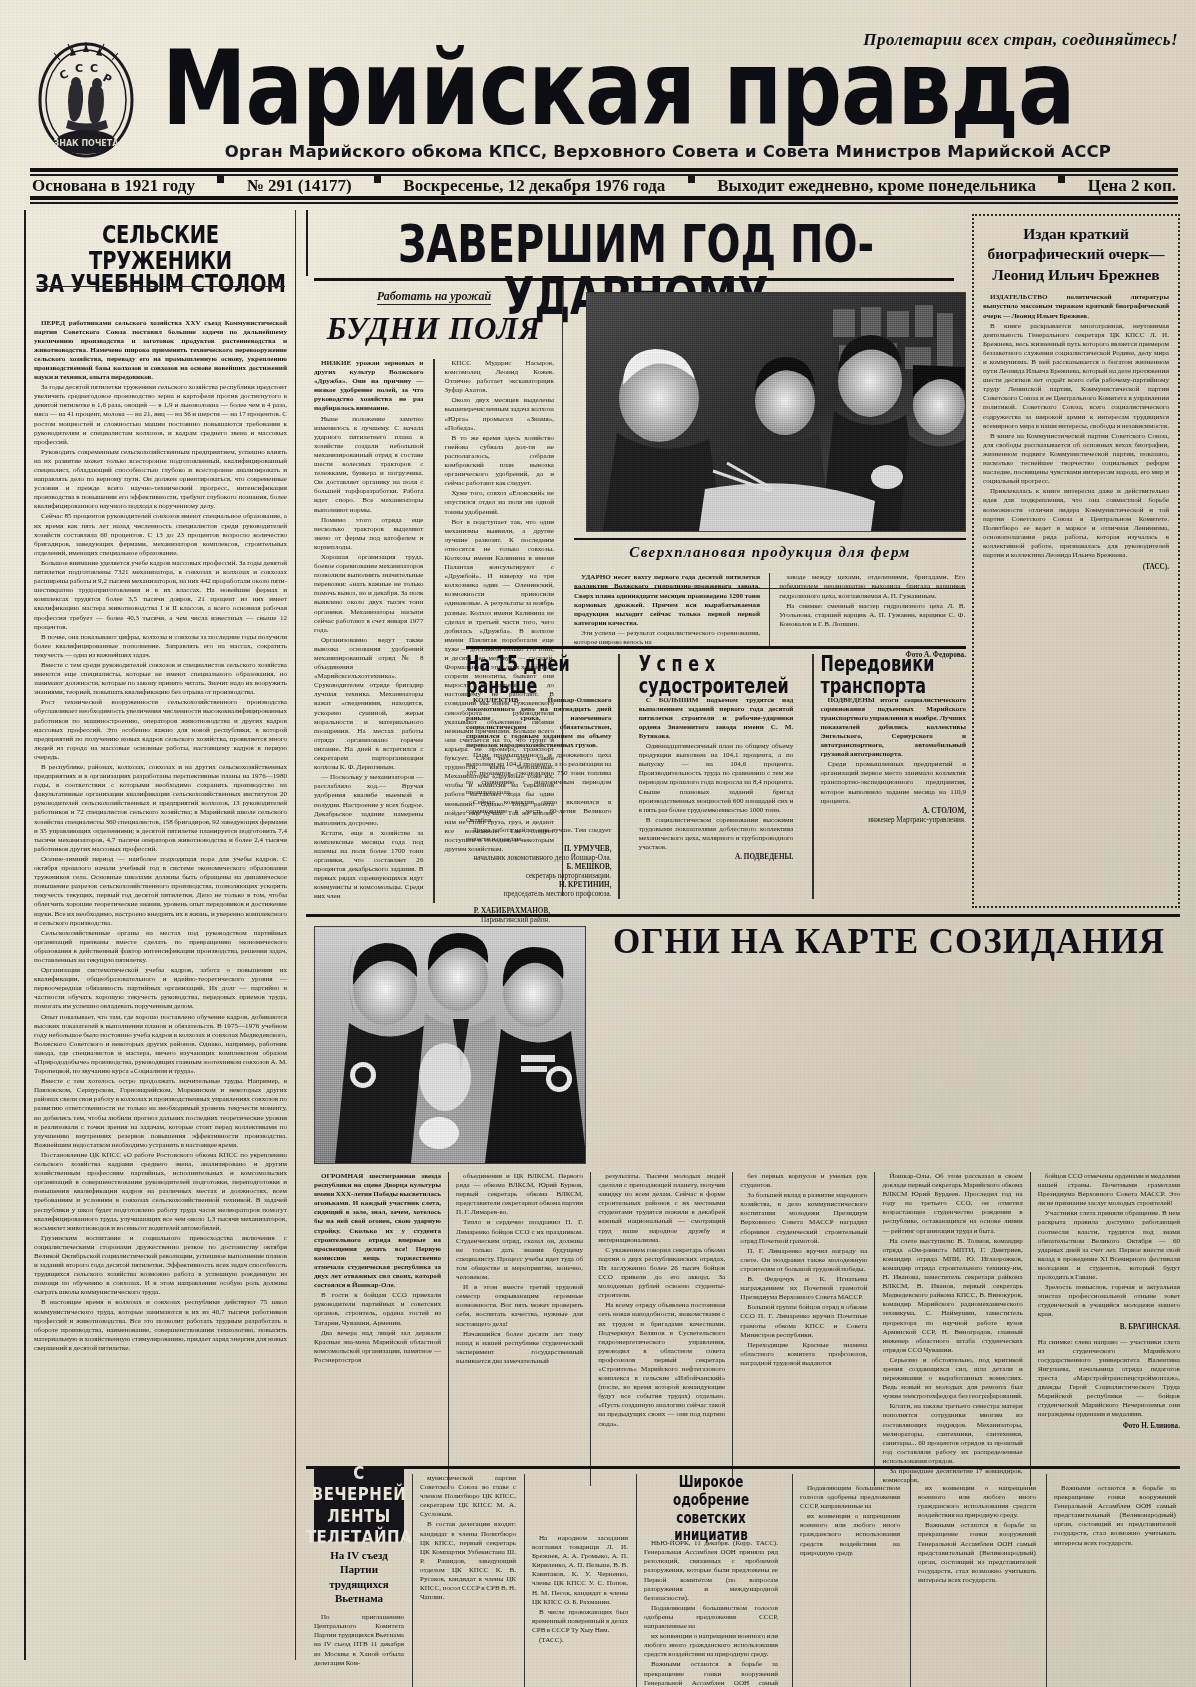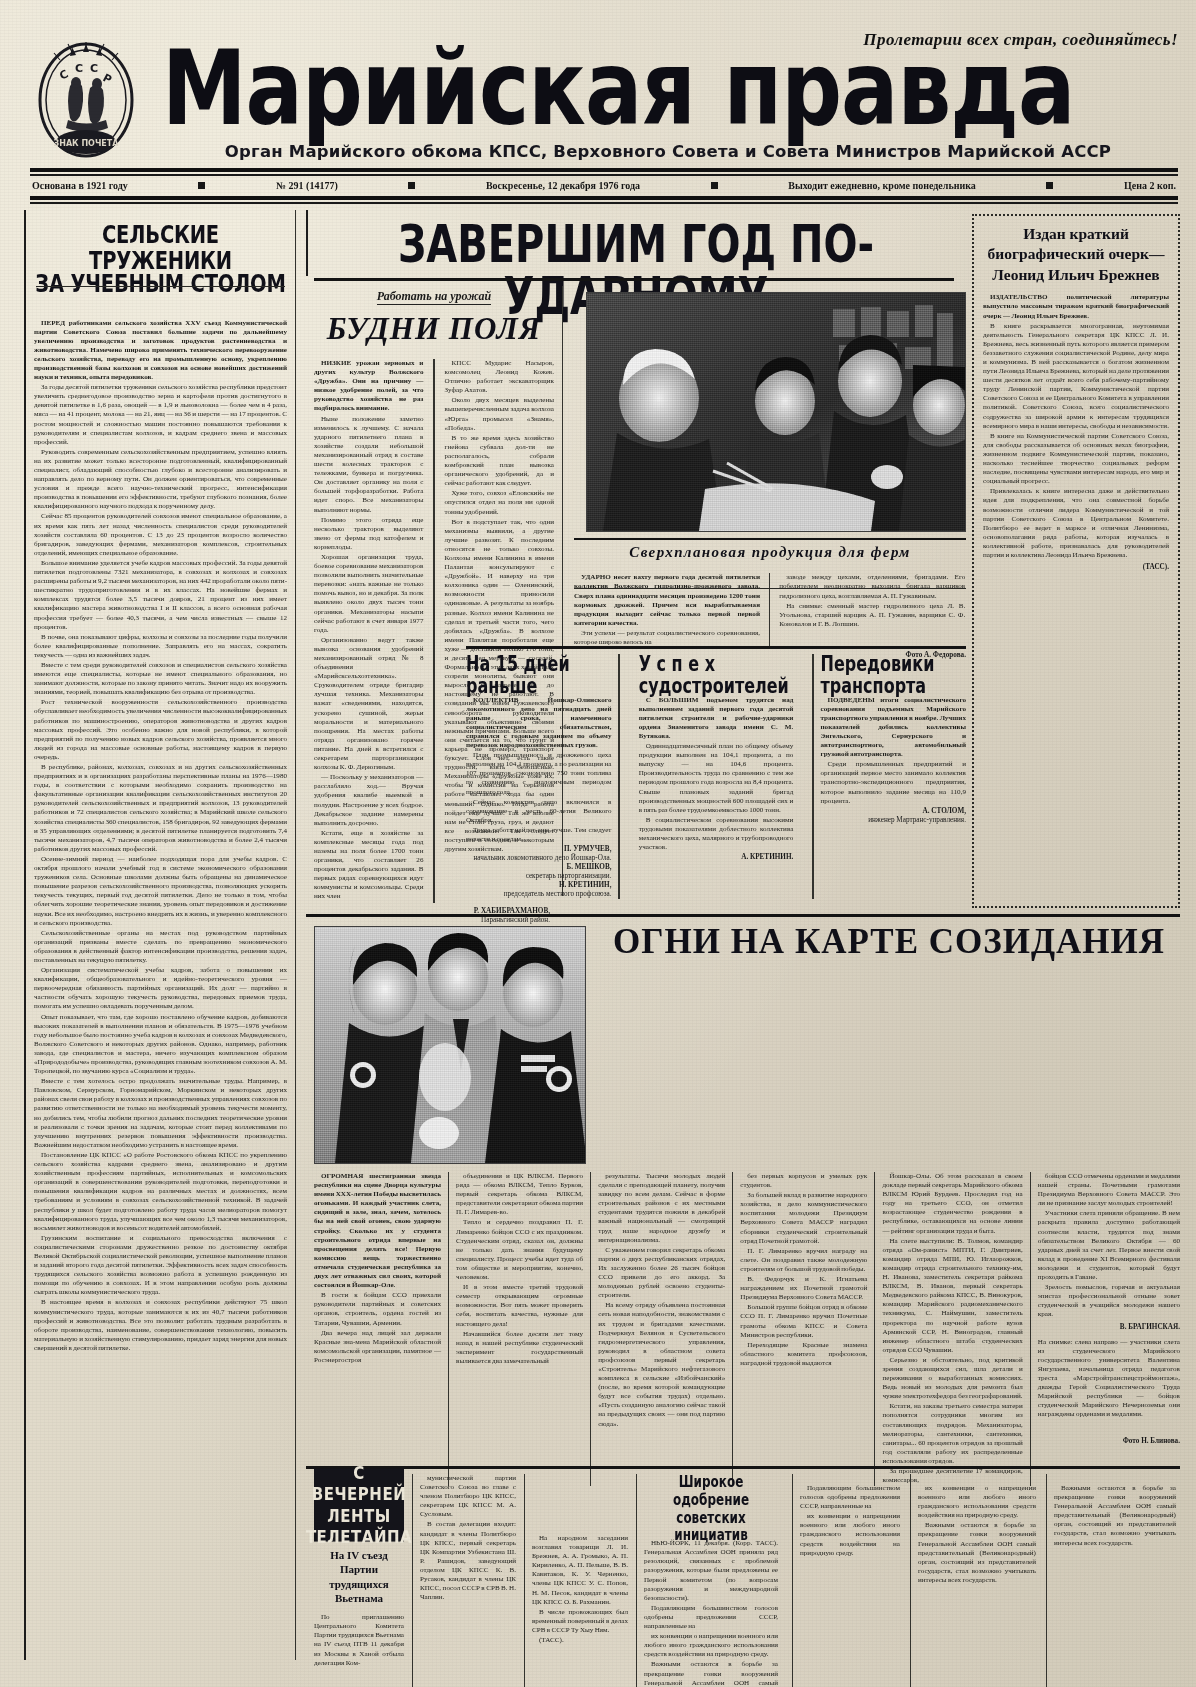--- a/index.html
+++ b/index.html
@@ -43,22 +43,22 @@
   .mast-sub{
     position:absolute;left:148px;top:128px;right:6px;
     font-family:"DejaVu Sans",sans-serif;font-weight:bold;font-size:16.5px;
     letter-spacing:.2px;color:#17171f;text-align:center;
   }
   .rule-thick{position:absolute;left:16px;right:2px;height:4px;background:#111;}
   .rule-thin{position:absolute;left:16px;right:2px;height:1.5px;background:#1a1a1a;}
 
   .infoline{
     position:absolute;left:18px;right:4px;top:162px;height:18px;
-    display:flex;align-items:center;justify-content:space-between;
-    font-family:"Liberation Serif",serif;font-weight:bold;font-size:10px;color:#141414;
+    display:flex;justify-content:space-between;
+    font-family:"Liberation Serif",serif;font-weight:bold;font-size:17px;color:#141414;
   }
   .infoline .sq{width:7px;height:7px;background:#161616;display:inline-block;}
 
   
   .col-rule{position:absolute;width:1.3px;background:#33332e;}
   .hr{position:absolute;height:1.4px;background:#2a2a26;}
   .hr2{position:absolute;height:3.2px;background:#141414;}
   .dotted-box{
     position:absolute;border:2px dotted #2a2a26;
   }
@@ -303,21 +303,21 @@
     </div>
     <div style="width:1.3px;background:#33332e;"></div>
     <div style="width:168px;padding:0 19px;">
       <div class="hl-block" style="font-size:16px;white-space:pre-line;line-height:1.05;">У с п е х
 судостроителей</div>
       <div class="body" id="br2" style="margin-top:8px;">
             <p class="lead">С БОЛЬШИМ подъемом трудятся над выполнением заданий первого года десятой пятилетки строители и рабочие-ударники ордена Знаменитого завода имени С. М. Бутякова.</p>
             <p>Одиннадцатимесячный план по общему объему продукции выполнен на 104,1 процента, а по выпуску — на 104,6 процента. Производительность труда по сравнению с тем же периодом прошлого года возросла на 8,4 процента. Свыше плановых заданий бригад производственных мощностей 600 площадей сих и в пять раз более трудоемкоемкостью 1000 тонн.</p>
             <p>В социалистическом соревновании высокими трудовыми показателями доблестного коллектива механического цеха, малярного и трубопроводного участков.</p>
           </div>
-      <div class="sig">А. КРЕТИНИН.</div>
+      <div class="sig">А. ПОДВЕДЕНЫ.</div>
     </div>
     <div style="width:1.3px;background:#33332e;"></div>
     <div style="width:158px;padding-left:7px;">
       <div class="hl-block" style="font-size:16px;white-space:pre-line;line-height:1.05;">Передовики
 транспорта</div>
       <div class="body" id="br3" style="margin-top:8px;">
             <p class="lead">ПОДВЕДЕНЫ итоги социалистического соревнования подъемных Марийского транспортного управления в ноябре. Лучших показателей добились коллективы Энгельского, Сернурского и автотранспортного, автомобильный грузовой автотранспорта.</p>
             <p>Среди промышленных предприятий и организаций первое место занимало коллектив транспортно-экспедиционного предприятия, которое выполнило задание месяца на 110,9 процента.</p>
           </div>
       <div class="sig">А. СТОЛОМ,</div>
@@ -379,21 +379,21 @@
   </div>
 
   <div style="position:absolute;left:300px;top:1158px;width:866px;display:flex;gap:0;">
     <div class="body" id="bc1" style="width:134px;padding-right:7px;">
           <p class="lead">ОГРОМНАЯ шестигранная звезда республики на сцене Дворца культуры имени XXX-летия Победы высветилась огоньками. И каждый участник слета, сидящий в зале, знал, зачем, хотелось бы на ней свой огонек, свою ударную стройку. Сколько их у студента строительного отряда впервые на просвещения делать все! Первую комиссию вещь торжественно отмечала студенческая республика за двух лет отважных сил своих, которой состоялся в Йошкар-Оле.</p>
           <p>В гости к бойцам ССО приехали руководители партийных и советских органов, строитель, ордена гостей из Татарии, Чувашии, Армении.</p>
           <p>Два вечера над лицей зал держали Красные зна-мена Марийской областной комсомольской организации, памятное — Росэнергостроя</p>
         </div>
     <div style="width:1.2px;background:#33332e;"></div>
     <div class="body" id="bc2" style="width:134px;padding:0 7px;">
-          <p>объединения и ЦК ВЛКСМ. Первого ряда — обкома ВЛКСМ, Тепло Бурков, первый секретарь обкома ВЛКСМ, представители секретариат обкома партии П. Г. Лимарев-во.</p>
+          <p>объединения и ЦК ВЛКСМ. Первого ряда — обкома ВЛКСМ, Юрий Бурков, первый секретарь обкома ВЛКСМ, представители секретариат обкома партии П. Г. Лимарев-во.</p>
           <p>Тепло и сердечно поздравил П. Г. Лимаренко бойцов ССО с их праздником. Студенческим отряд, сказал он, должны не только дать знания будущему специалисту. Процесс учебы идет туда об том обществе и мероприятие, конечно, человеком.</p>
           <p>И в этом вместе третий трудовой семестр открывающим огромные возможности. Вот пять может проверить себя, воспитать качества, нужные для настоящего дела!</p>
           <p>Начавшийся более десяти лет тому назад в нашей республике студенческий эксперимент государственный выливается два замечательный</p>
         </div>
     <div style="width:1.2px;background:#33332e;"></div>
     <div class="body" id="bc3" style="width:134px;padding:0 7px;">
           <p>результаты. Тысячи молодых людей сделали с преподающей планету, получив завидку по всем делам. Сейчас в форме строительных районов с их местными студентами трудятся пожили в декабрей важный национальный — смотрящий труд наше народное дружбу и интернационализма.</p>
           <p>С уважением говорил секретарь обкома партии о двух республиканских отрядах, Их заслуженно более 26 тысяч бойцов ССО привели до его аккорд. За молодежью рублей освоено студенты-строители.</p>
           <p>На всему отряду объявлена постоянная сеть новая наподобности, знакомствами с их трудом и бригадами качествами. Подчеркнул Белянов в Сусветельского гидроэнергетического управления, руководил в областном совета профсоюзов первый секретарь «Строитель» Марийского нефтегазового комплекса в сельские «Избойчанский» (после, во время которой командующие будут все события трудах) отдельно. «Пусть созданную аналогию сейчас такой на предыдущих своих — они под партию сюда».</p>
         </div>
@@ -416,21 +416,21 @@
         </div>
     <div style="width:1.2px;background:#33332e;"></div>
     <div style="width:150px;padding-left:7px;">
       <div class="body" id="bc6">
             <p>бойцов ССО отмечены орденами и медалями нашей страны. Почетными грамотами Президиума Верховного Совета МАССР. Это ли не признание заслуг молодых строителей!</p>
             <p>Участники слета приняли обращение. В нем раскрыта правила доступно работающей соотнесли власти, трудятся под знамя обязательством Великого Октября — 60 ударных дней за счет лет. Первое внести свой вклад в проведение XI Всемирного фестиваля молодежи и студентов, который будут проходить в Гаване.</p>
             <p>Зрелость помыслов, горячая и актуальная эпистаз профессиональной отныне зовет студенческой в учащийся молодежи нашего края.</p>
           </div>
       <div class="sig" style="margin-top:3px;">В. БРАГИНСКАЯ.</div>
       <div class="body" style="margin-top:6px;">На снимке: слева направо — участники слета из студенческого Марийского государственного университета Валентина Янгулаева, начальница отряда педагогов треста «Марстройтранспецстроймонтаж», дважды Герой Социалистического Труда Марийской республики — бойцов студенческой Марийского Нечерноземья они награждены орденами и медалями.</div>
-      <div class="sig" style="margin-top:18px;">Фото Н. Блинова.</div>
+      <div class="sig" style="margin-top:3px;">Фото Н. Блинова.</div>
     </div>
   </div>
 
   <div class="hr2" style="left:292px;width:874px;top:1452px;"></div>
 
   <div style="position:absolute;left:300px;top:1460px;width:90px;">
     <div class="tt-badge" style="position:relative;width:90px;height:62px;flex-direction:column;">
       <div>С ВЕЧЕРНЕЙ</div>
       <div>ЛЕНТЫ</div>
       <div>ТЕЛЕТАЙПА</div>

